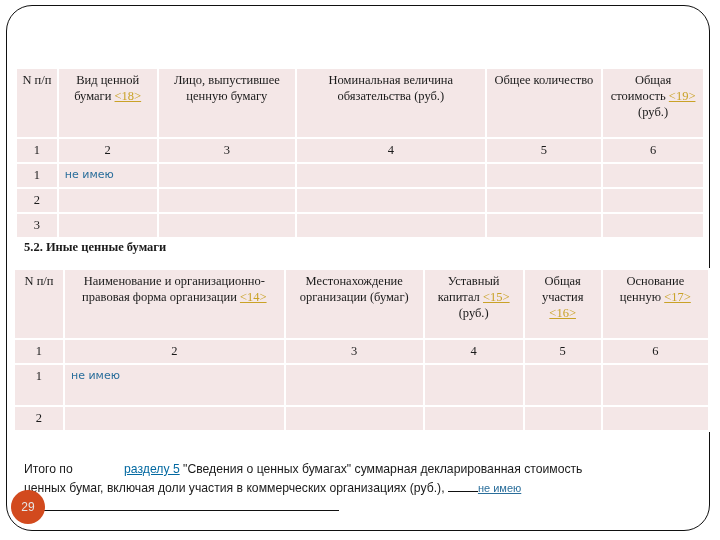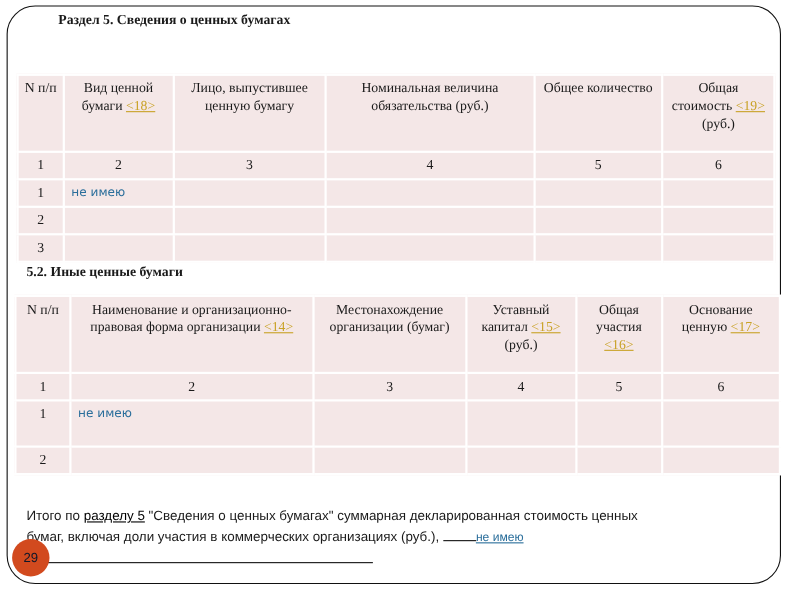--- a/index.html
+++ b/index.html
@@ -26,39 +26,38 @@
     }
     .t1 { left: 15px; top: 67px; width: 690px; }
     .t2 { left: 13px; top: 268px; width: 697px; }
     .ref { color: #c9a227; text-decoration: underline; }
     .val { color: #2a6e9b; font-family: "DejaVu Sans", sans-serif; font-size: 11px; text-align: left; padding-left: 6px; }
     .sub2 { position: absolute; left: 24px; top: 240px; font-weight: bold; font-size: 12.5px; }
     .summary {
       position: absolute; left: 24px; top: 461px; width: 560px;
       font-family: "Liberation Sans", sans-serif; font-size: 12.2px; line-height: 17px;
     }
-    .summary .ref { color: #000000; }
+    .summary .ref { color: #0369a1; margin-left: 48px; }
     .summary .fill {
       display: inline-block; width: 315px; border-bottom: 1px solid #111; height: 13px; vertical-align: baseline;
     }
     .summary .blank { display: inline-block; width: 30px; border-bottom: 1px solid #111; height: 13px; }
     .summary .answer { color: #2a6e9b; text-decoration: underline; font-size: 11px; }
     .badge {
       position: absolute; left: 11px; top: 490px; width: 34px; height: 34px; border-radius: 50%;
-      background: #d24a1e; color: #0f172a; font-family: "Liberation Sans", sans-serif; font-size: 12px;
+      background: #d24a1e; color: #e5e5e5; font-family: "Liberation Sans", sans-serif; font-size: 12px;
       display: flex; align-items: center; justify-content: center;
     }
   </style>
 </head>
 <body>
 
 <div class="frame"></div>
 
 <div class="title">
-  <div>Раздел 5. Сведения о ценных бумагах</div>
 </div>
 
 <table class="t1">
   <colgroup>
       <col style="width:42px">
       <col style="width:100px">
       <col style="width:139px">
       <col style="width:190px">
       <col style="width:117px">
       <col style="width:102px">

